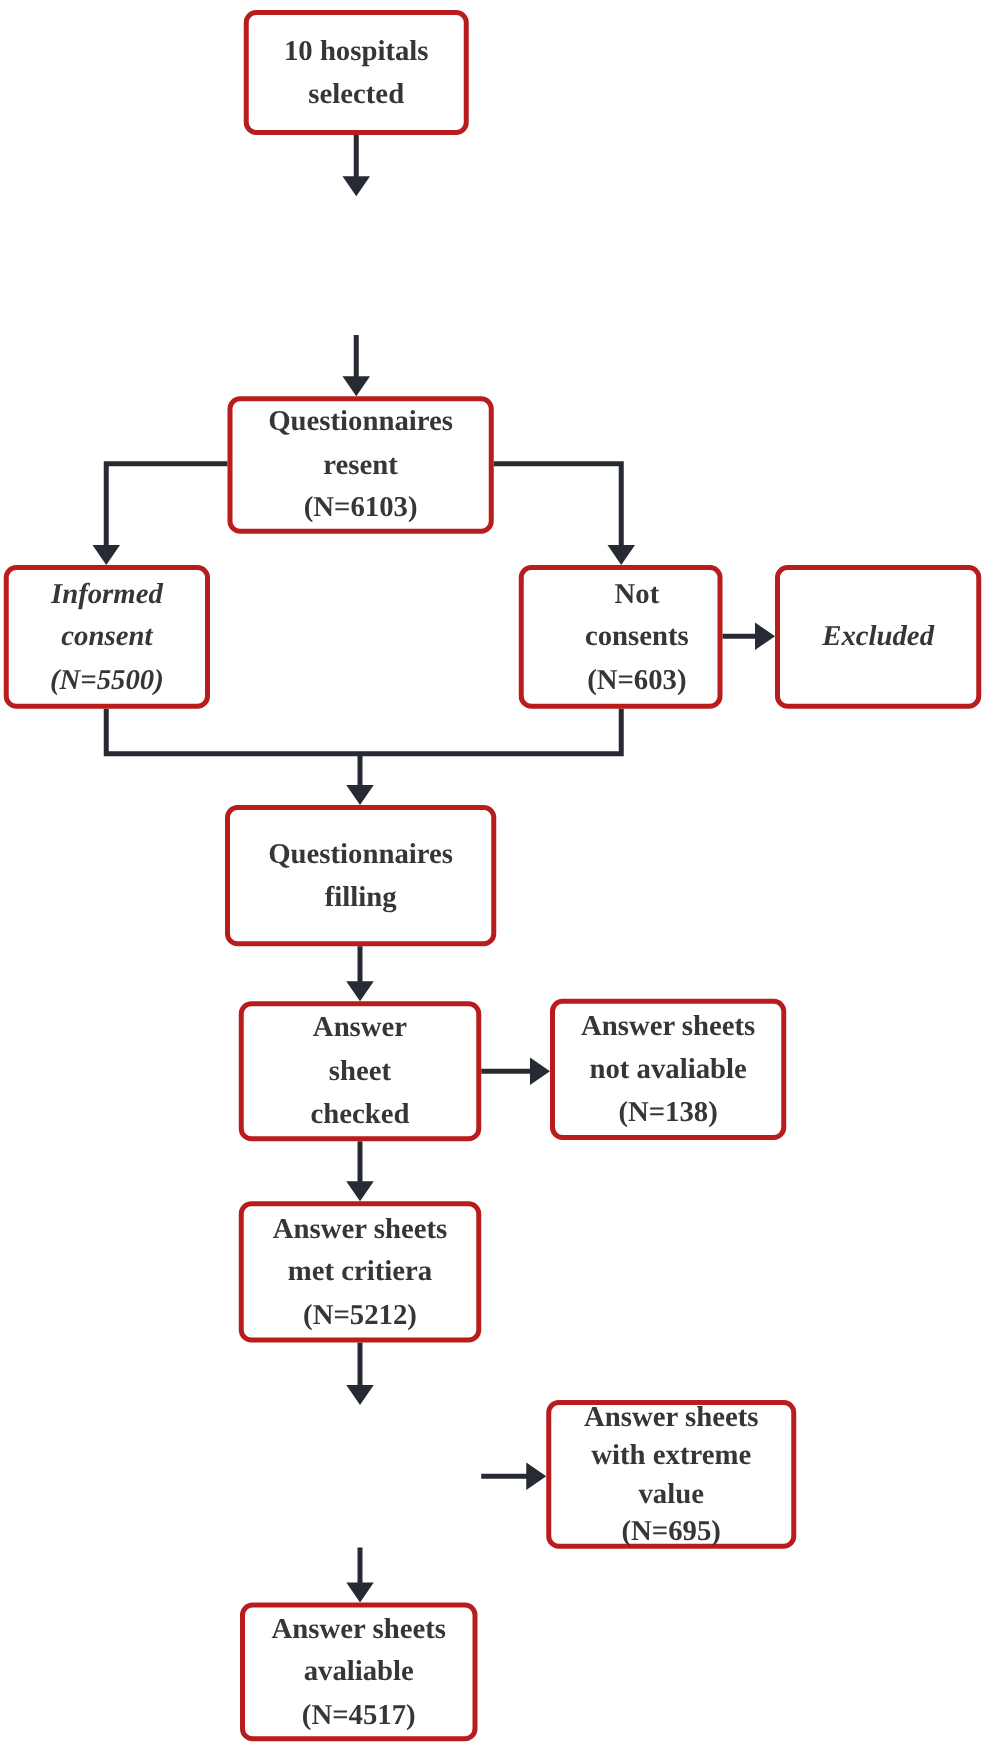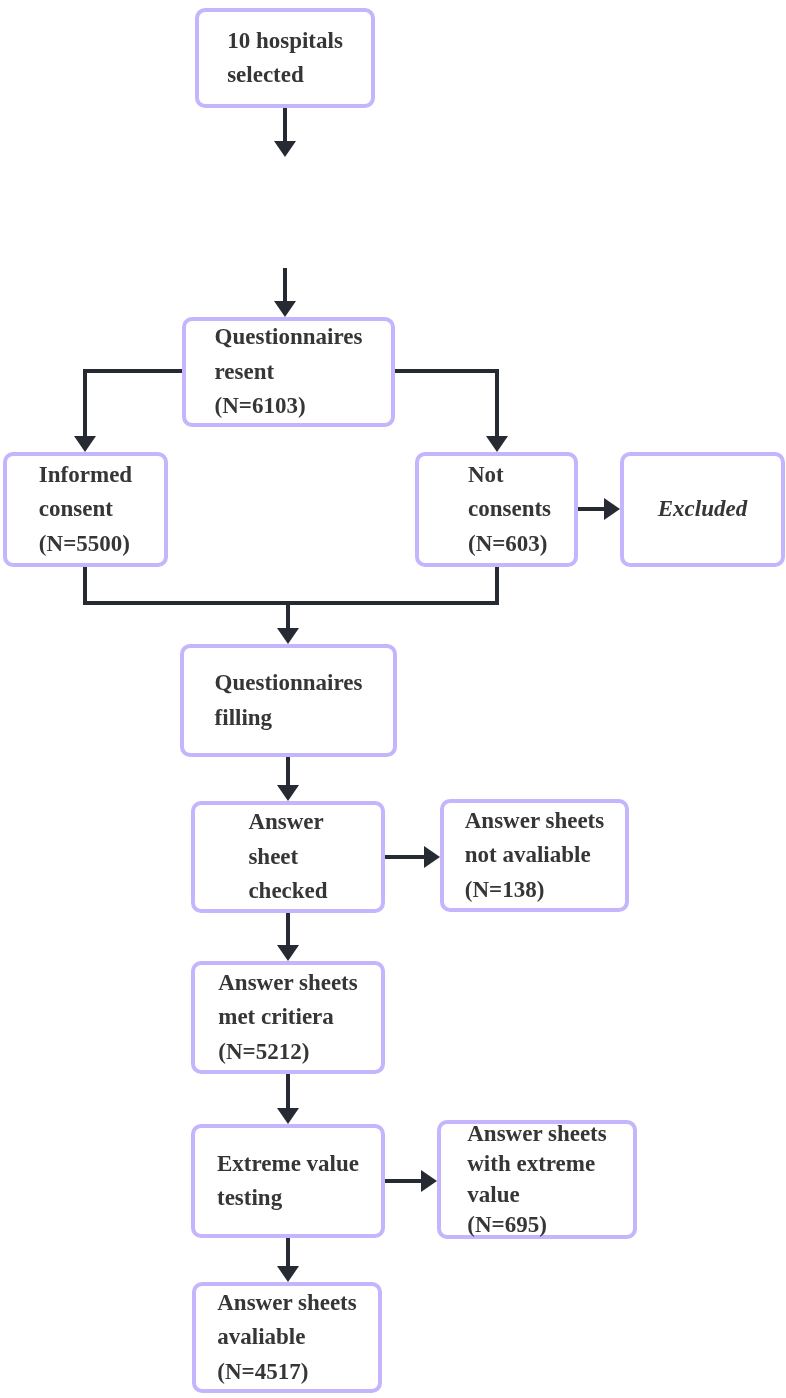--- a/index.html
+++ b/index.html
@@ -28,26 +28,27 @@
     stroke-width: 4;
     fill: none;
   }
   .connectors polygon {
     fill: #262a33;
     stroke: none;
   }
   .node {
     position: absolute;
     box-sizing: border-box;
-    border: 4px solid #c4b5fd;
+    border: 4px solid #b91c1c;
     border-radius: 10px;
     background: #ffffff;
     display: flex;
     align-items: center;
     justify-content: center;
+    text-align: center;
     padding: 2px 4px;
   }
   .node .label {
     white-space: pre-line;
     font-weight: bold;
     font-size: 23px;
     line-height: 1.5;
     color: #363636;
   }
 </style>
@@ -101,21 +102,21 @@
 selected</span>
   </div>
 
 
   <div class="node" style="left:182px; top:317px; width:213px; height:110px;">
     <span class="label">Questionnaires
 resent
 (N=6103)</span>
   </div>
 
-  <div class="node" style="left:3px; top:452px; width:165px; height:115px;">
+  <div class="node" style="left:3px; top:452px; width:165px; height:115px;font-style:italic;">
     <span class="label">Informed
 consent
 (N=5500)</span>
   </div>
 
   <div class="node" style="left:415px; top:452px; width:163px; height:115px;padding-left:30px;">
     <span class="label">Not
 consents
 (N=603)</span>
   </div>
@@ -140,24 +141,20 @@
 not avaliable
 (N=138)</span>
   </div>
 
   <div class="node" style="left:191px; top:961px; width:194px; height:113px;">
     <span class="label">Answer sheets
 met critiera
 (N=5212)</span>
   </div>
 
-  <div class="node" style="left:191px; top:1124px; width:194px; height:114px;">
-    <span class="label">Extreme value
-testing</span>
-  </div>
 
   <div class="node" style="left:437px; top:1120px; width:200px; height:119px;">
     <span class="label" style="line-height:1.32;">Answer sheets
 with extreme
 value
 (N=695)</span>
   </div>
 
   <div class="node" style="left:192px; top:1282px; width:190px; height:111px;">
     <span class="label">Answer sheets

